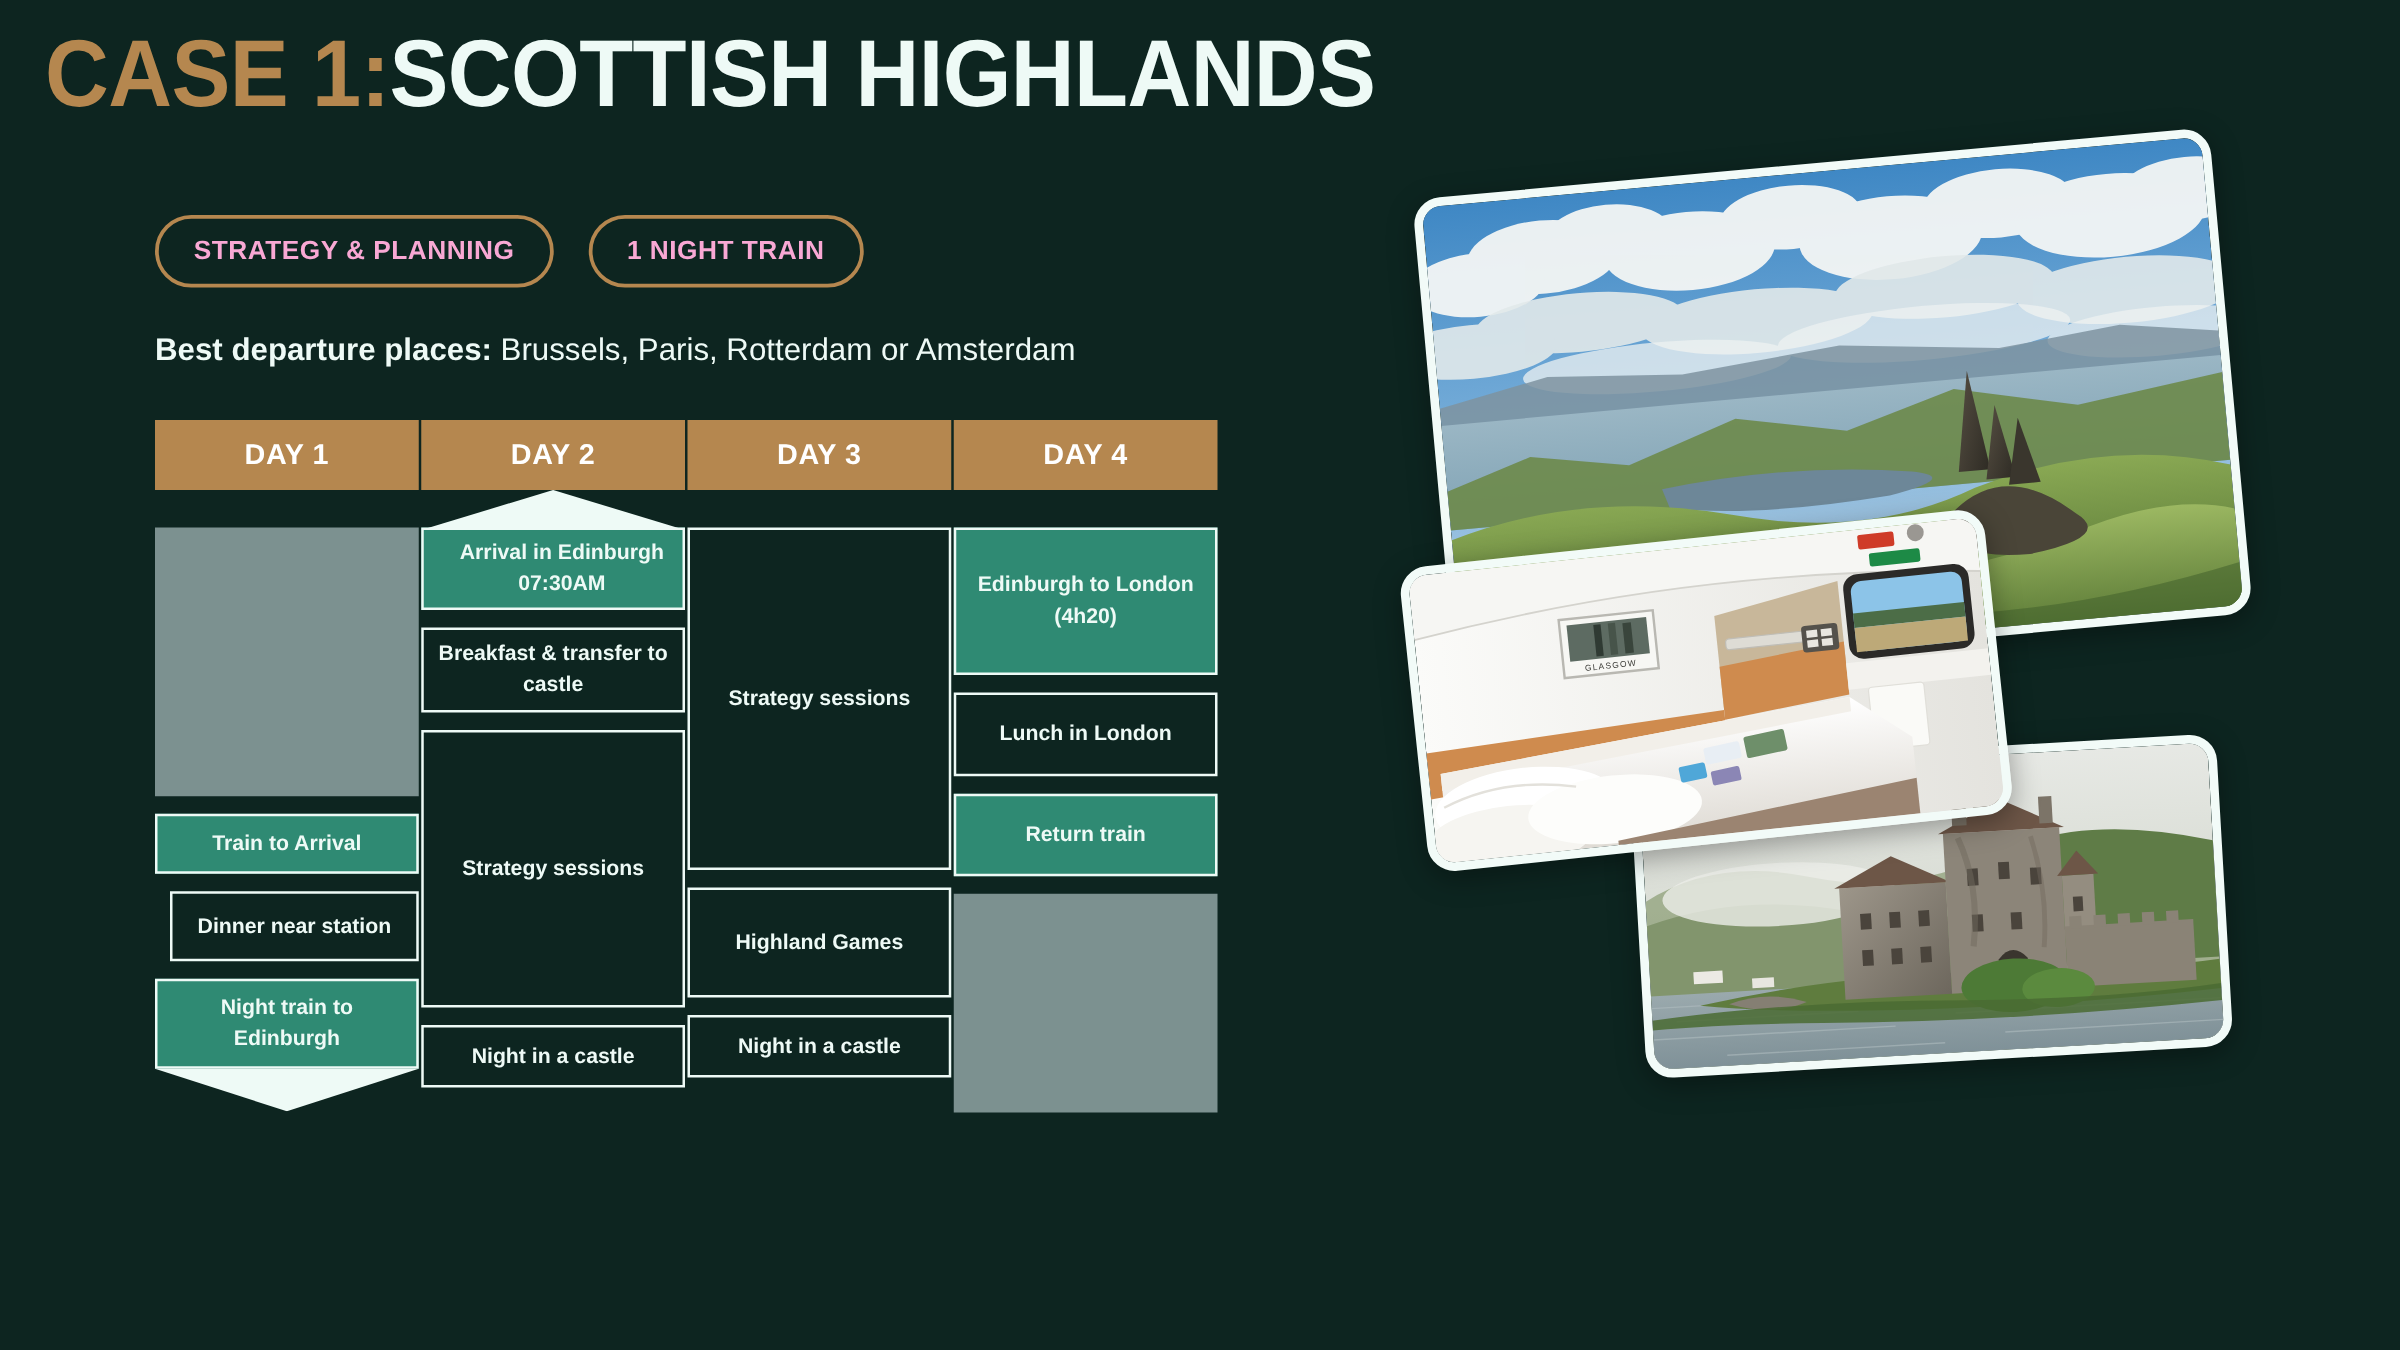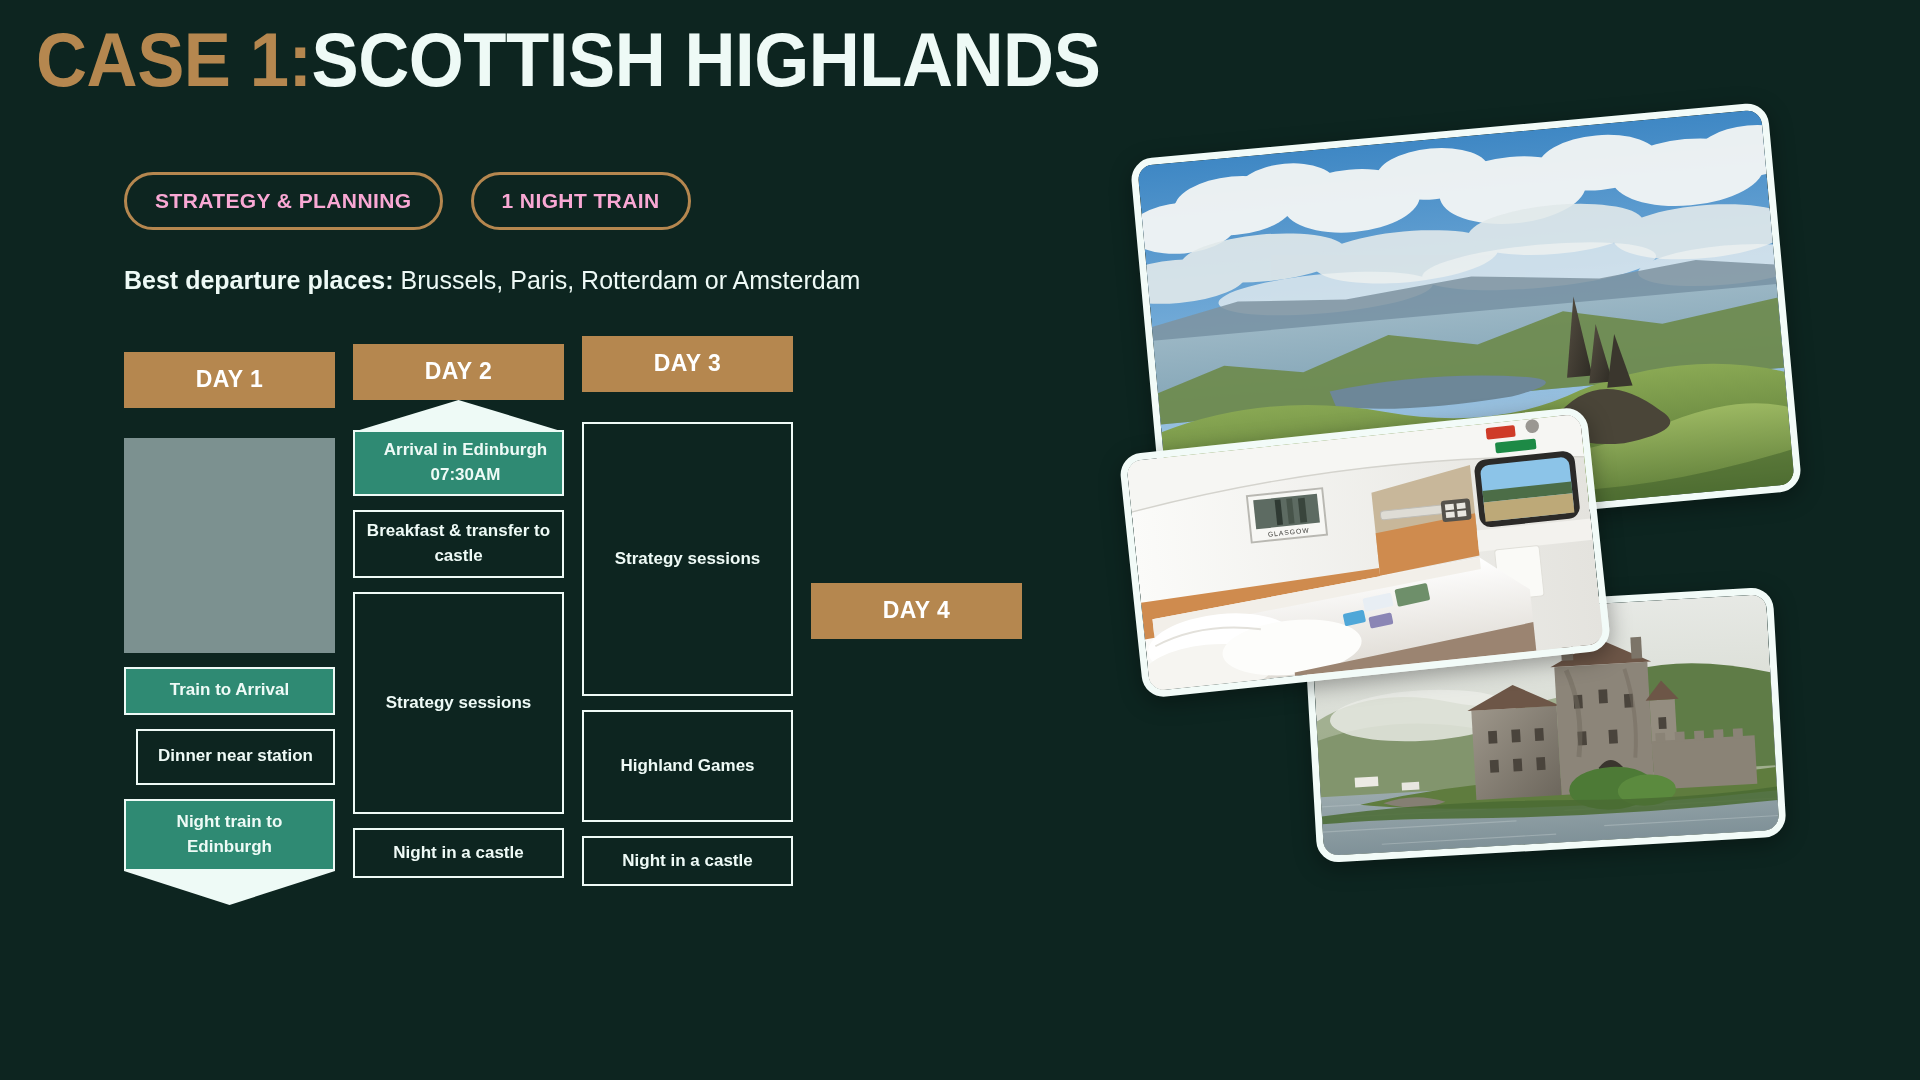--- a/index.html
+++ b/index.html
@@ -66,22 +66,22 @@
   }
   .subtitle .lead { font-weight: 700; }
   .subtitle .rest { font-weight: 400; }
 
   
   .grid {
     position: absolute;
     left: 124px;
     top: 336px;
     display: flex;
-    gap: 18px;
-    align-items: center;
+    gap: 2px;
+    align-items: flex-start;
   }
   .col {
     width: 211px;
     display: flex;
     flex-direction: column;
     position: relative;
   }
   .day-header {
     background: #b5874f;
     color: #ffffff;
@@ -239,29 +239,43 @@
         </div>
       </div>
     </div>
     <div class="col">
       <div class="day-header">DAY 3</div>
       <div class="col-body">
         <div style="position: relative;">
           <div class="card outline" style="height: 274px;">Strategy sessions</div>
         </div>
         <div style="position: relative;">
-          <div class="card outline" style="height: 112px;">Highland Games</div>
+          <div class="card outline" style="height: 88px;">Highland Games</div>
         </div>
         <div style="position: relative;">
           <div class="card outline" style="height: 50px;">Night in a castle</div>
         </div>
       </div>
     </div>
     <div class="col">
       <div class="day-header">DAY 4</div>
+      <div class="col-body">
+        <div style="position: relative;">
+          <div class="card filled" style="height: 118px;">Edinburgh to London (4h20)</div>
+        </div>
+        <div style="position: relative;">
+          <div class="card outline" style="height: 67px;">Lunch in London</div>
+        </div>
+        <div style="position: relative;">
+          <div class="card filled" style="height: 66px;">Return train</div>
+        </div>
+        <div style="position: relative;">
+          <div class="card photo" style="height: 175px;"></div>
+        </div>
+      </div>
     </div>
   </div>
 
 <div class="photo-stack">
 
   <div class="pcard" id="photo-landscape">
     <svg viewBox="0 0 640 390" width="626" height="376" preserveAspectRatio="xMidYMid slice">
       <defs>
         <linearGradient id="skyg" x1="0" y1="0" x2="0" y2="1">
           <stop offset="0%" stop-color="#3e87c4"></stop>

